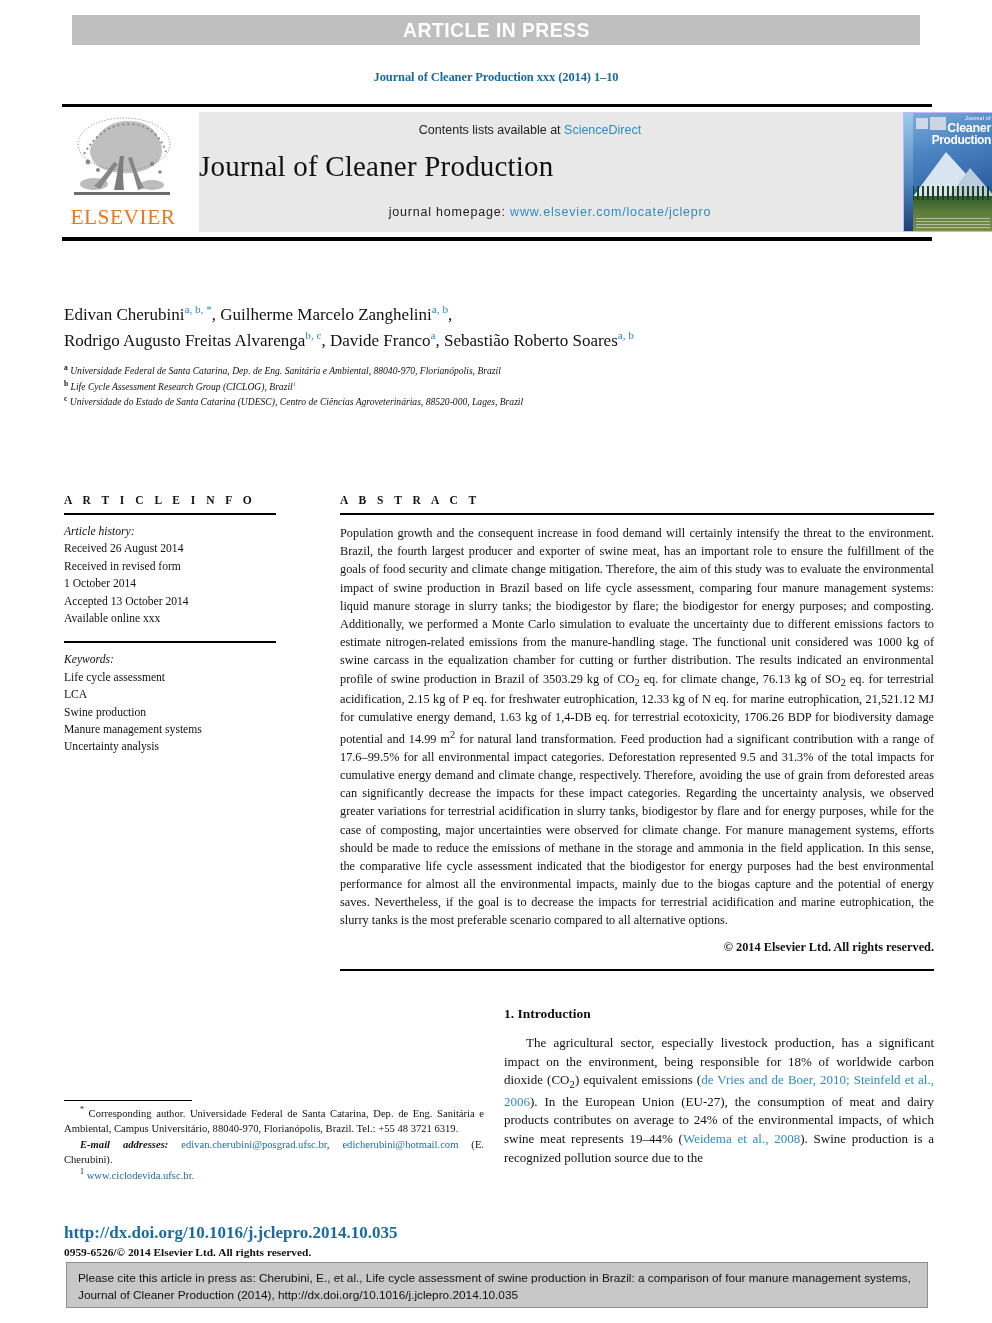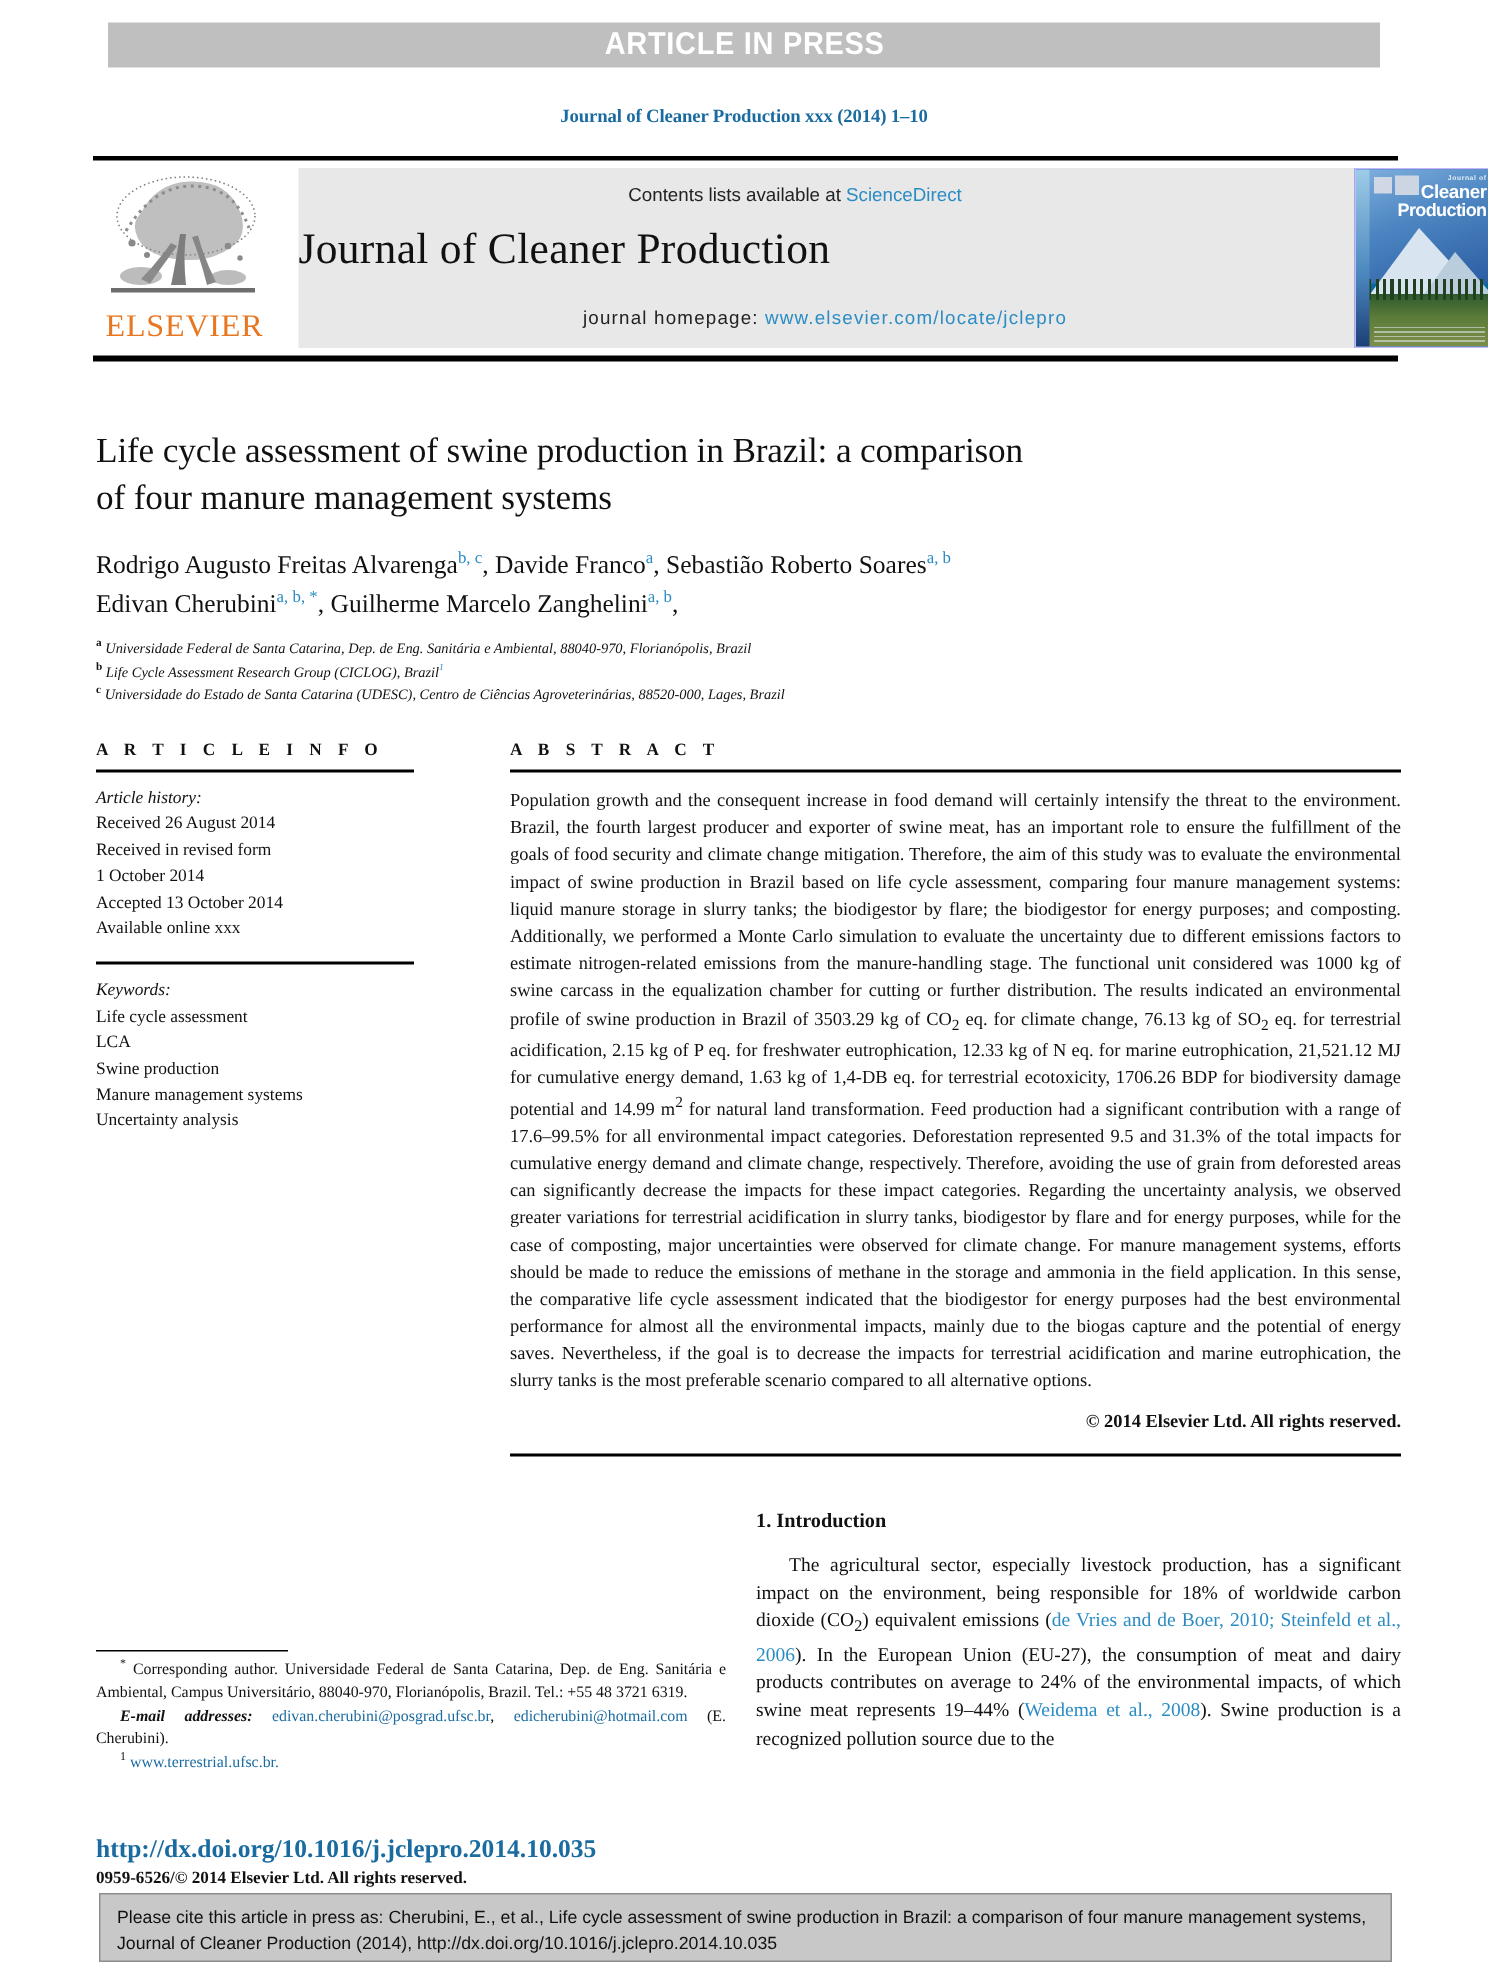--- a/index.html
+++ b/index.html
@@ -481,31 +481,27 @@
       <span class="cover-word">Cleaner</span>
       <span class="cover-word2">Production</span>
     </div>
     <div class="cover-footer"></div>
   </div>
 
   <div class="masthead-rule-bottom"></div>
 </div>
 
 <div class="title-block">
-  <h1 class="paper-title">
-    <span>Life cycle assessment of swine production in Brazil: a comparison</span><br>
-    <span>of four manure management systems</span>
-  </h1>
 
   <div class="authors">
     <div>
+      <span>Edivan Cherubini</span><sup>a, b, *</sup><span>, Guilherme Marcelo Zanghelini</span><sup>a, b</sup><span>,</span>
+    </div>
+    <div>
       <span>Rodrigo Augusto Freitas Alvarenga</span><sup>b, c</sup><span>, Davide Franco</span><sup>a</sup><span>, Sebastião Roberto Soares</span><sup>a, b</sup>
-    </div>
-    <div>
-      <span>Edivan Cherubini</span><sup>a, b, *</sup><span>, Guilherme Marcelo Zanghelini</span><sup>a, b</sup><span>,</span>
     </div>
   </div>
 
   <div class="affiliations">
     <div class="aff">
       <span class="lbl">a</span>
       <span>Universidade Federal de Santa Catarina, Dep. de Eng. Sanitária e Ambiental, 88040-970, Florianópolis, Brazil</span>
     </div>
     <div class="aff">
       <span class="lbl">b</span>
@@ -566,21 +562,21 @@
     <span>Corresponding author. Universidade Federal de Santa Catarina, Dep. de Eng. Sanitária e Ambiental, Campus Universitário, 88040-970, Florianópolis, Brazil. Tel.: +55 48 3721 6319.</span>
   </div>
   <div class="fn fn-indent">
     <span class="ital">E-mail addresses:</span>
     <span class="lnk">edivan.cherubini@posgrad.ufsc.br</span>,
     <span class="lnk">edicherubini@hotmail.com</span>
     <span>(E. Cherubini).</span>
   </div>
   <div class="fn fn-indent">
     <span class="mark">1</span>
-    <span class="lnk">www.terrestrial.ufsc.br.</span>
+    <span class="lnk">www.ciclodevida.ufsc.br.</span>
   </div>
 </div>
 
 <div class="doi-block">
   <div class="doi">http://dx.doi.org/10.1016/j.jclepro.2014.10.035</div>
   <div class="issn">0959-6526/© 2014 Elsevier Ltd. All rights reserved.</div>
 </div>
 
 <div class="cite-box">
   <div class="cite-text">Please cite this article in press as: Cherubini, E., et al., Life cycle assessment of swine production in Brazil: a comparison of four manure management systems, Journal of Cleaner Production (2014), http://dx.doi.org/10.1016/j.jclepro.2014.10.035</div>

